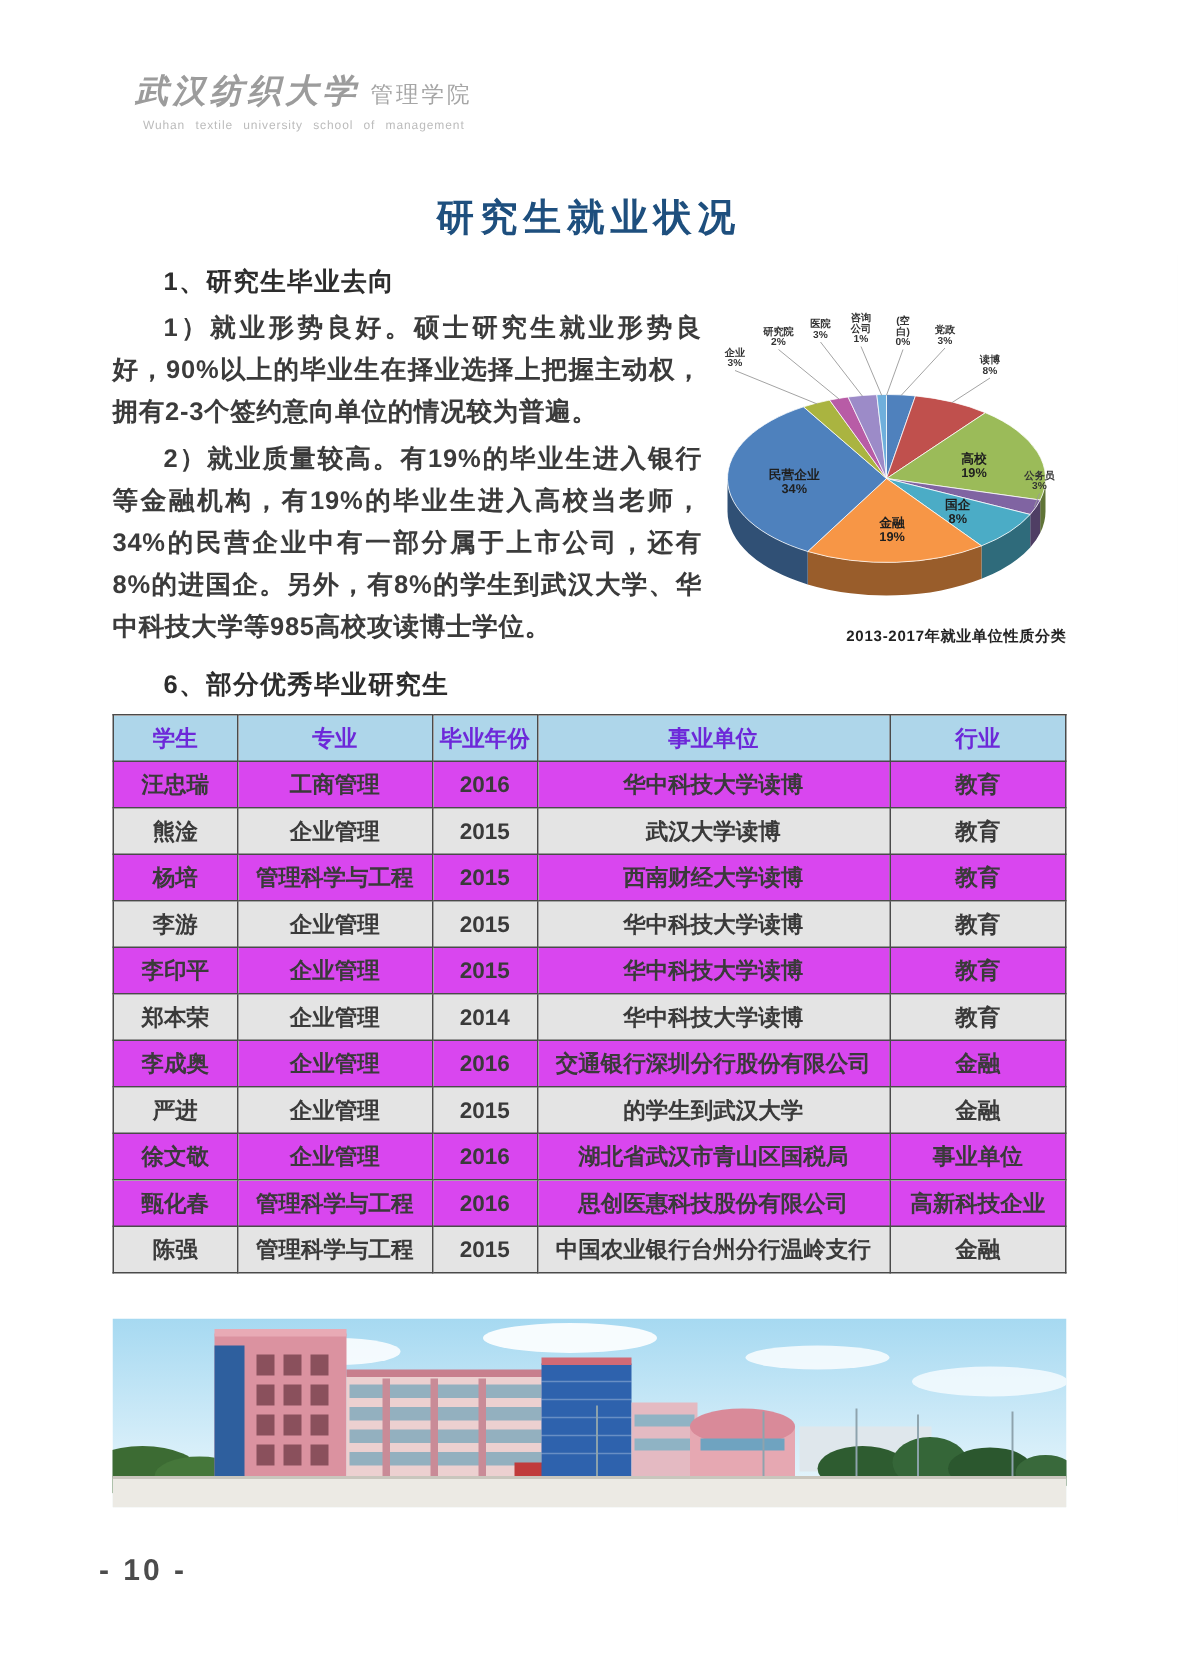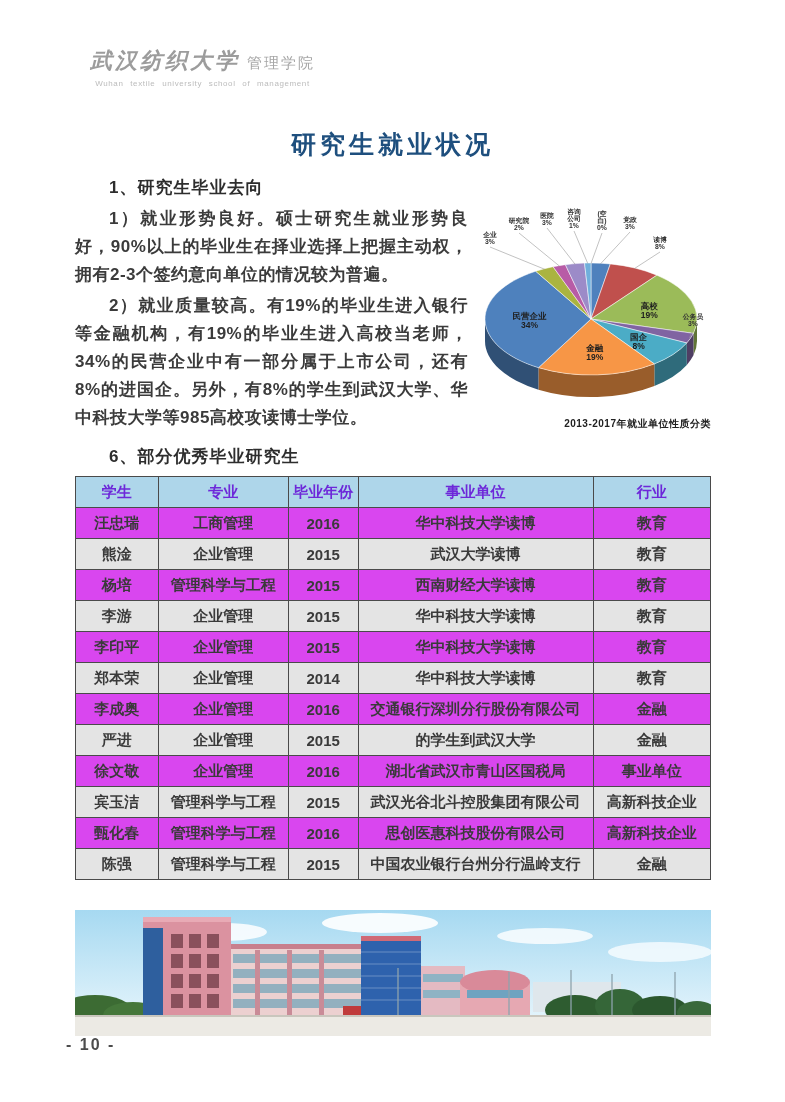--- a/index.html
+++ b/index.html
@@ -43,21 +43,21 @@
     font-size:15px;color:#3a3a3a;padding:0 2px;overflow:hidden;white-space:nowrap;}
   .grad-table th{background:#aed6ea;font-weight:bold;color:#6d28d9;}
   .grad-table td{font-weight:600;background:#d946ef;}
   .grad-table tr.alt td{background:#e4e4e4;}
 
   
   .photo{margin-top:30px;width:636px;}
   .photo svg{display:block;}
 
   
-  .page-num{position:absolute;left:66px;top:1036px;font-size:16px;font-weight:600;
+  .page-num{position:absolute;left:66px;top:1036px;font-size:20px;font-weight:600;
     color:#4c4c4c;letter-spacing:2px;}
 </style>
 </head>
 <body>
 
 <div class="page">
 
   <div class="logo">
     <div class="logo-line">
       <span class="logo-cn">武汉纺织大学</span>
@@ -197,27 +197,20 @@
             <td>的学生到武汉大学</td>
             <td>金融</td>
           </tr>
           <tr>
             <td>徐文敬</td>
             <td>企业管理</td>
             <td>2016</td>
             <td>湖北省武汉市青山区国税局</td>
             <td>事业单位</td>
           </tr>
-          <tr class="alt">
-            <td>宾玉洁</td>
-            <td>管理科学与工程</td>
-            <td>2015</td>
-            <td>武汉光谷北斗控股集团有限公司</td>
-            <td>高新科技企业</td>
-          </tr>
           <tr>
             <td>甄化春</td>
             <td>管理科学与工程</td>
             <td>2016</td>
             <td>思创医惠科技股份有限公司</td>
             <td>高新科技企业</td>
           </tr>
           <tr class="alt">
             <td>陈强</td>
             <td>管理科学与工程</td>

